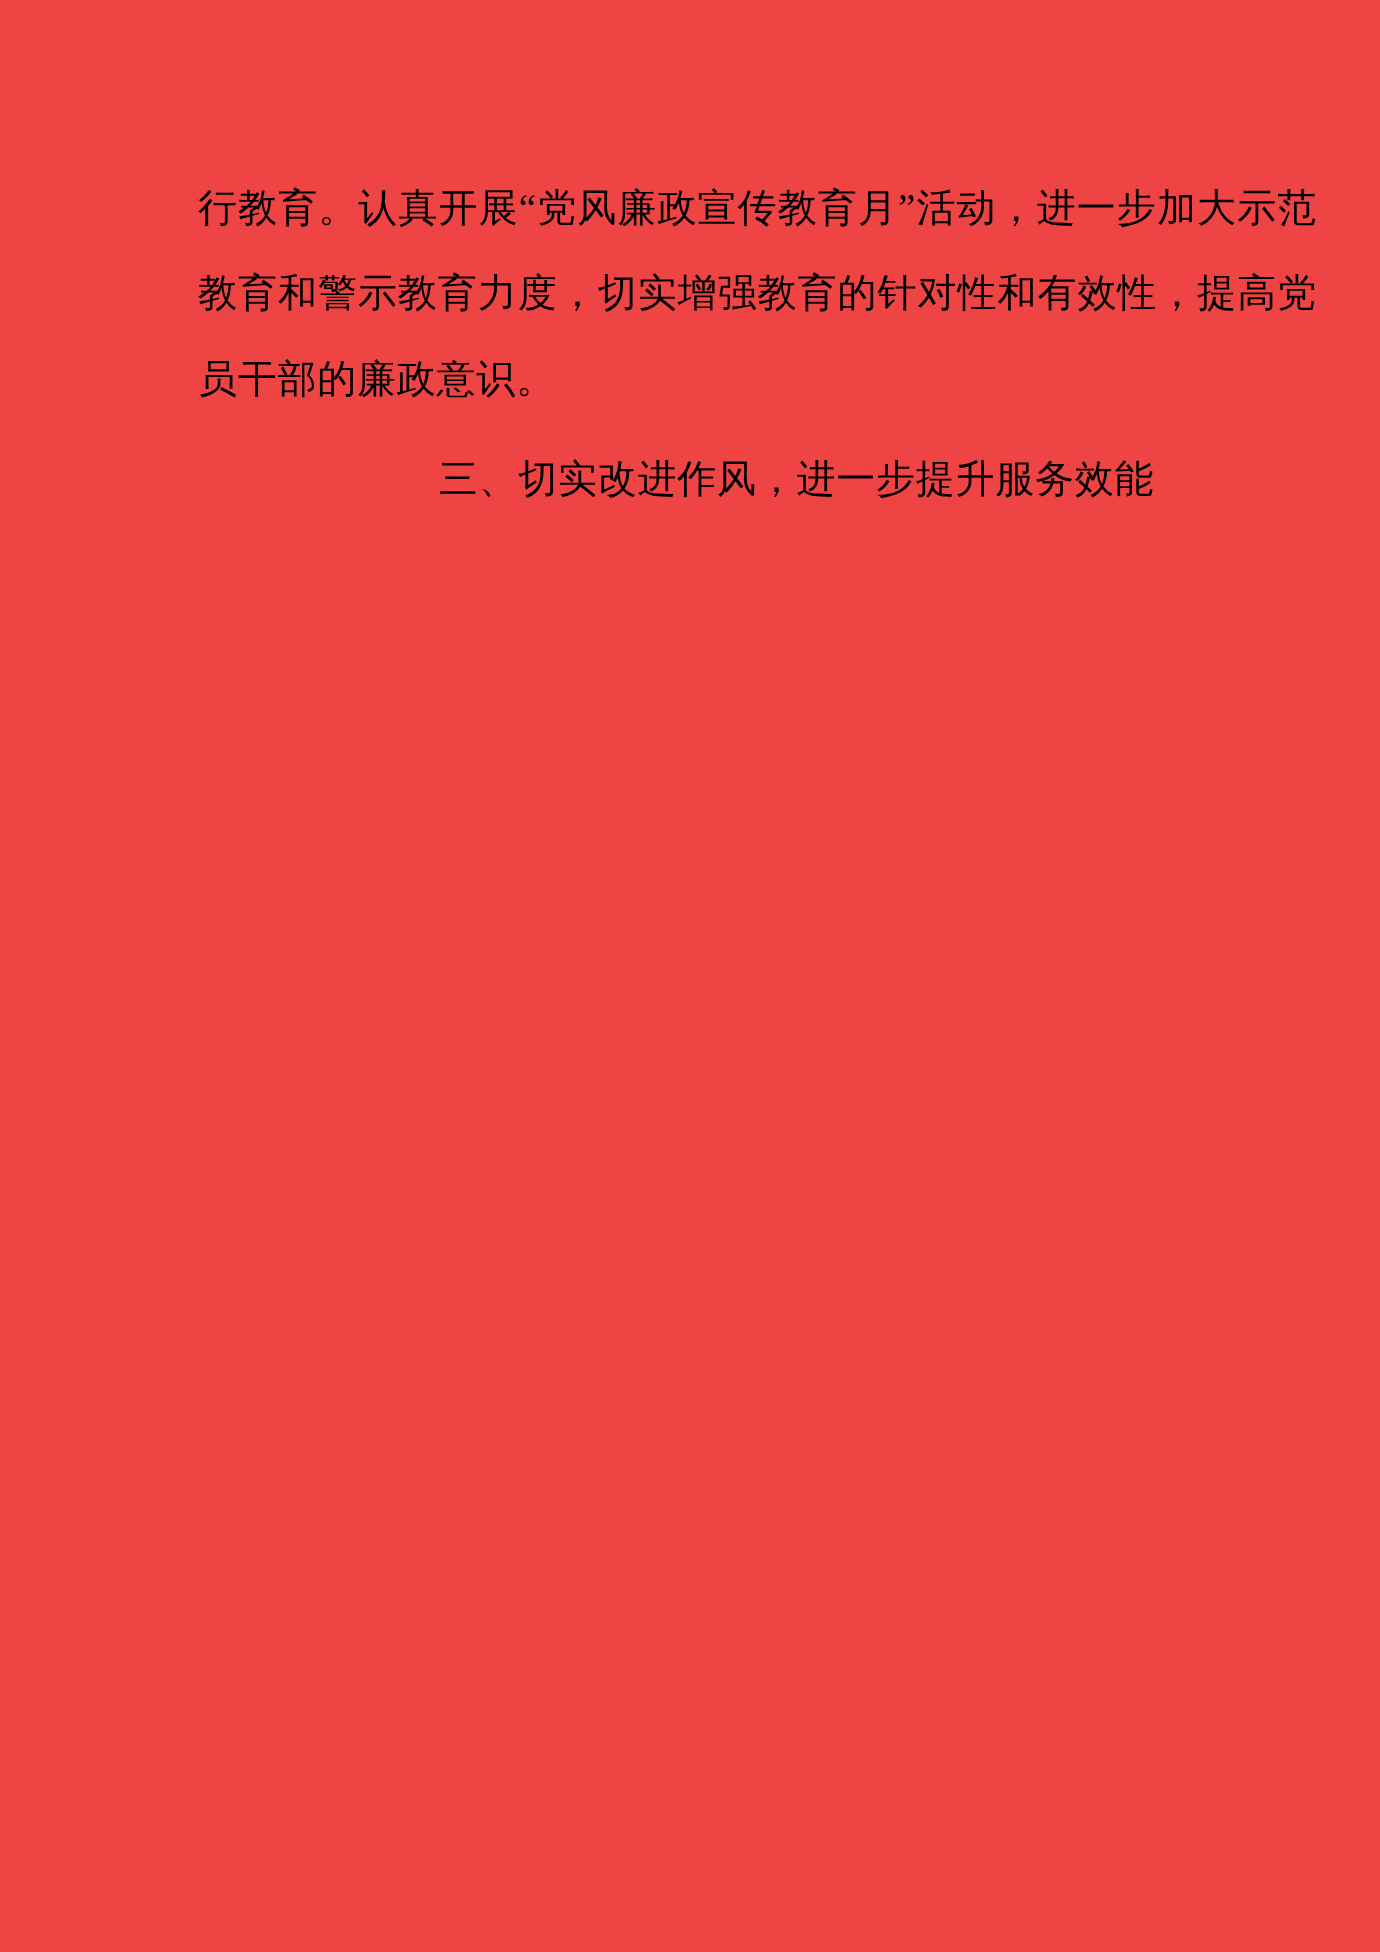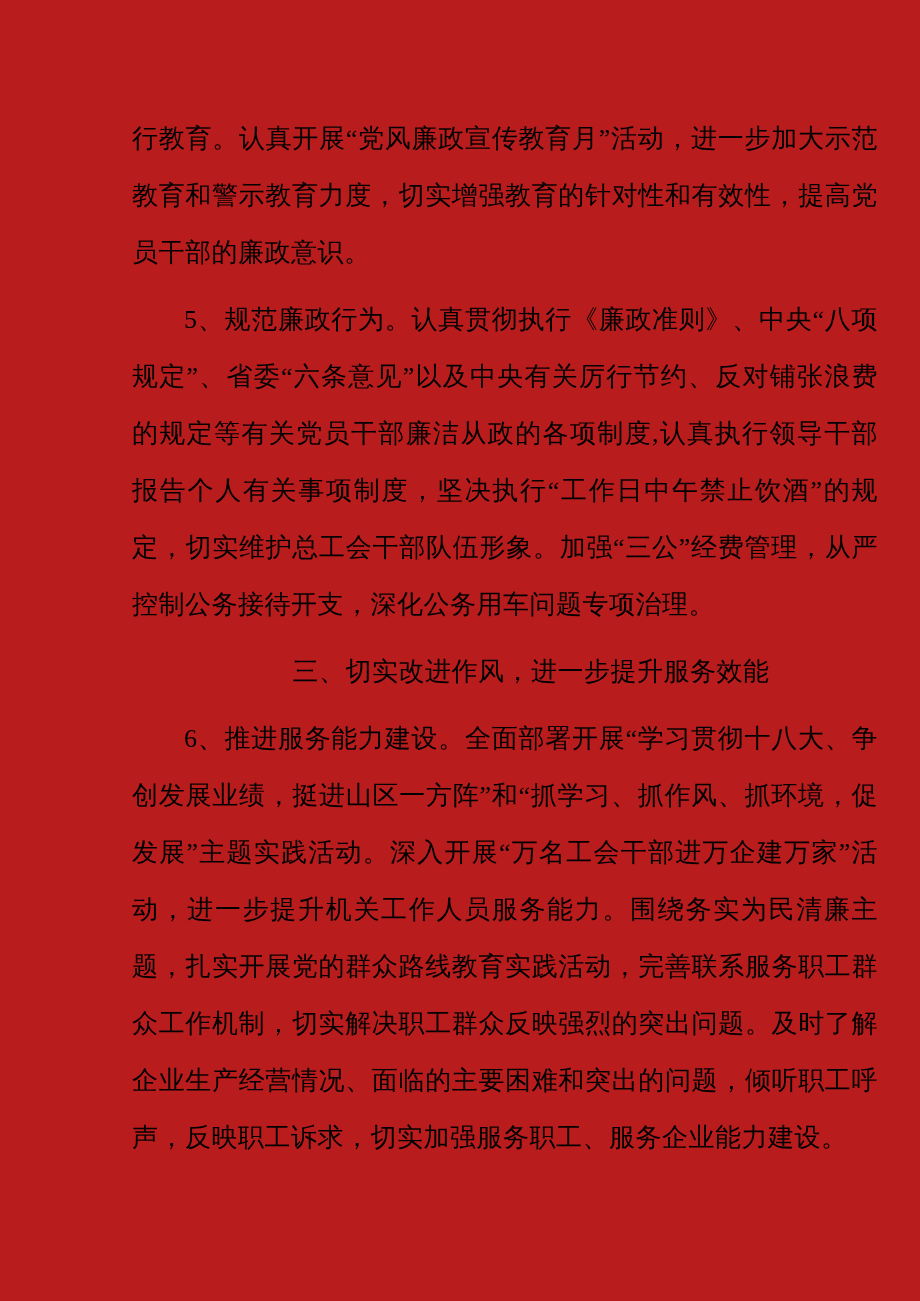--- a/index.html
+++ b/index.html
@@ -10,21 +10,21 @@
   body {
     width: 920px;
     height: 1301px;
     overflow: hidden;
   }
   .page {
     box-sizing: border-box;
     width: 920px;
     height: 1301px;
     padding: 110px 42px 0 132px;
-    background: #b91c1c;
+    background: #ef4444;
   }
   .para {
     margin: 0 0 10px 0;
     font-family: "Liberation Serif", serif;
     font-size: 26px;
     line-height: 57px;
     color: #000000;
     text-align: justify;
     text-justify: inter-ideograph;
     text-indent: 2em;
@@ -37,18 +37,16 @@
   .para.heading {
     text-align: center;
   }
 </style>
 </head>
 <body>
 
 <main class="page">
   <p class="para no-indent">行教育。认真开展“党风廉政宣传教育月”活动，进一步加大示范教育和警示教育力度，切实增强教育的针对性和有效性，提高党员干部的廉政意识。</p>
 
-  <p class="para">5、规范廉政行为。认真贯彻执行《廉政准则》、中央“八项规定”、省委“六条意见”以及中央有关厉行节约、反对铺张浪费的规定等有关党员干部廉洁从政的各项制度,认真执行领导干部报告个人有关事项制度，坚决执行“工作日中午禁止饮酒”的规定，切实维护总工会干部队伍形象。加强“三公”经费管理，从严控制公务接待开支，深化公务用车问题专项治理。</p>
 
   <p class="para heading">三、切实改进作风，进一步提升服务效能</p>
 
-  <p class="para">6、推进服务能力建设。全面部署开展“学习贯彻十八大、争创发展业绩，挺进山区一方阵”和“抓学习、抓作风、抓环境，促发展”主题实践活动。深入开展“万名工会干部进万企建万家”活动，进一步提升机关工作人员服务能力。围绕务实为民清廉主题，扎实开展党的群众路线教育实践活动，完善联系服务职工群众工作机制，切实解决职工群众反映强烈的突出问题。及时了解企业生产经营情况、面临的主要困难和突出的问题，倾听职工呼声，反映职工诉求，切实加强服务职工、服务企业能力建设。</p>
 </main>
 
 </body></html>

